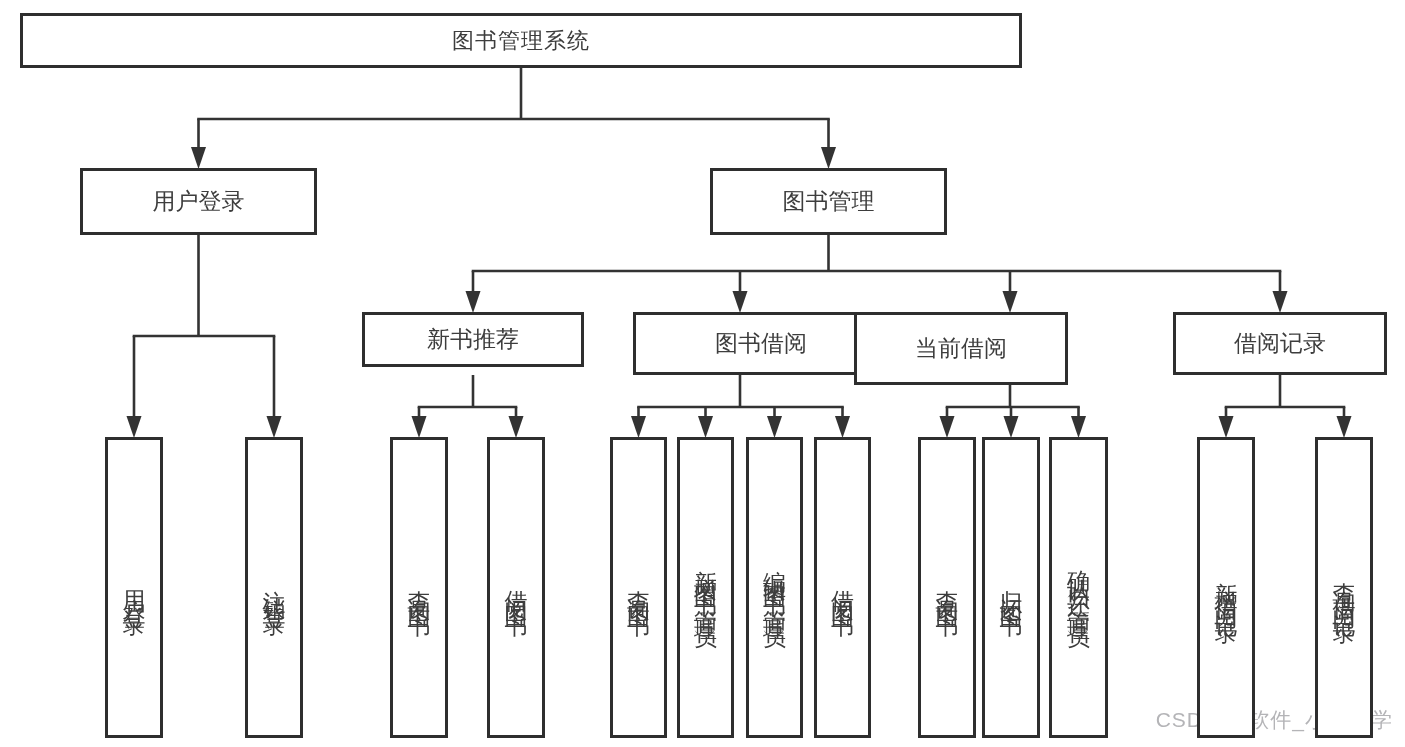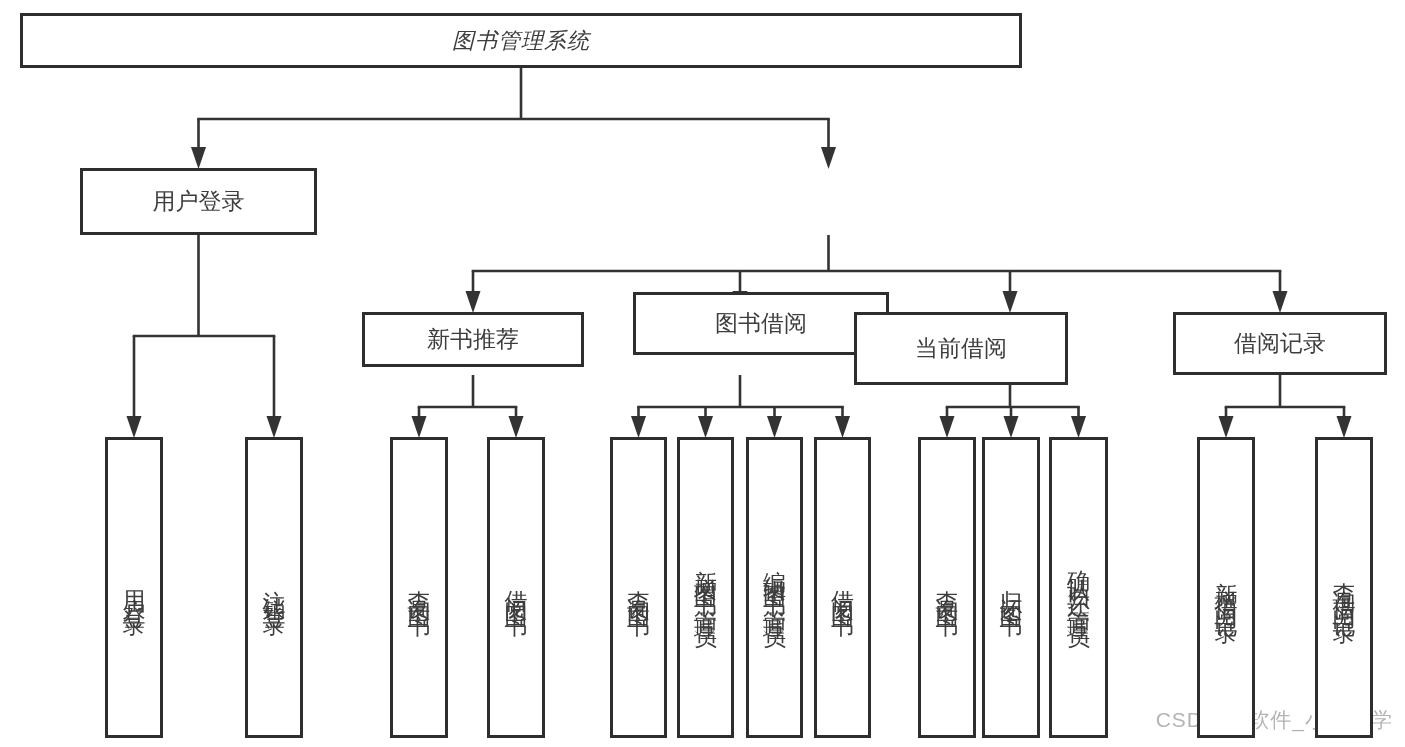--- a/index.html
+++ b/index.html
@@ -41,21 +41,20 @@
   .node.vertical .node-label {
     writing-mode: vertical-rl;
     text-orientation: mixed;
     letter-spacing: 8px;
     font-size: 23px;
   }
 
   .node.root .node-label {
     font-size: 22px;
     letter-spacing: 1px;
-    font-style: italic;
   }
 
   #watermark {
     position: absolute;
     top: 706px;
     right: 12px;
     font-size: 21px;
     letter-spacing: 1px;
     color: var(--watermark, #b4b4b7);
     white-space: nowrap;
@@ -120,24 +119,27 @@
       <polygon points="1336.5,416 1351.5,416 1344,438" fill="#333333"></polygon>
     </svg>
 
   <div id="watermark">CSDN @软件_小贺同学</div>
 <div class="node horizontal root" style="left: 20px; top: 13px; width: 1002px; height: 55px;">
       <span class="node-label">图书管理系统</span>
     </div>
     <div class="node horizontal" style="left: 80px; top: 168px; width: 237px; height: 67px;">
       <span class="node-label">用户登录</span>
     </div>
+    <div class="node horizontal" style="left: 710px; top: 168px; width: 237px; height: 67px;">
+      <span class="node-label">图书管理</span>
+    </div>
     <div class="node horizontal" style="left: 362px; top: 312px; width: 222px; height: 55px;">
       <span class="node-label">新书推荐</span>
     </div>
-    <div class="node horizontal" style="left: 633px; top: 292px; width: 256px; height: 63px;">
+    <div class="node horizontal" style="left: 633px; top: 312px; width: 256px; height: 63px;">
       <span class="node-label">图书借阅</span>
     </div>
     <div class="node horizontal" style="left: 854px; top: 312px; width: 214px; height: 73px;">
       <span class="node-label">当前借阅</span>
     </div>
     <div class="node horizontal" style="left: 1173px; top: 312px; width: 214px; height: 63px;">
       <span class="node-label">借阅记录</span>
     </div>
     <div class="node vertical" style="left: 105px; top: 437px; width: 58px; height: 301px;">
       <span class="node-label">用户登录</span>

